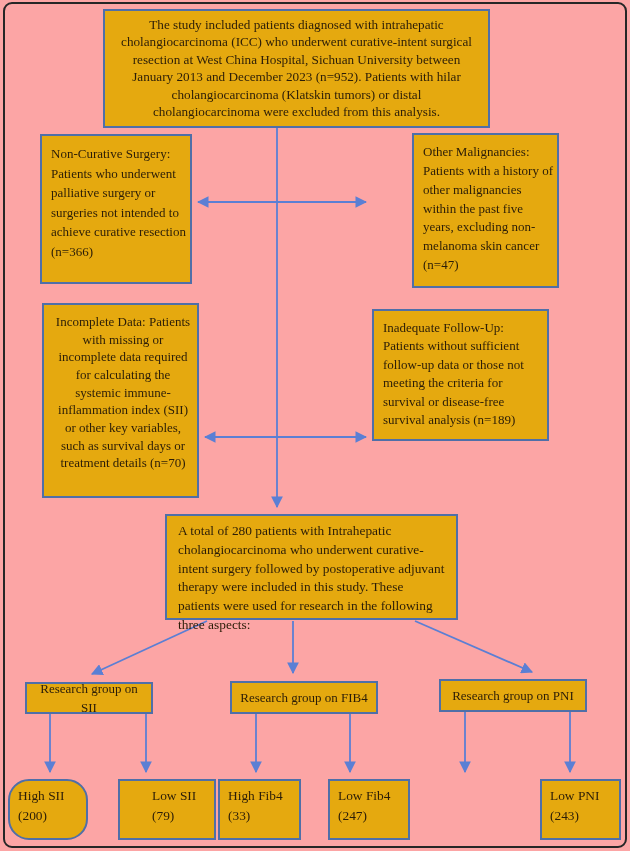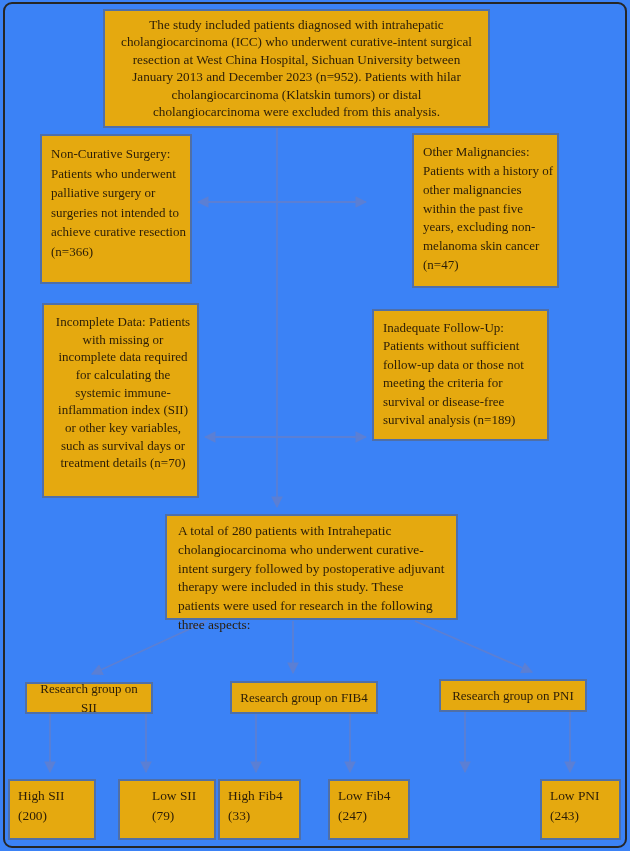--- a/index.html
+++ b/index.html
@@ -4,21 +4,21 @@
 <style>
   :root{
     --box-fill:#e5a90f;
     --box-border:#4f6fa8;
     --arrow:#5b7fd4;
     --frame:#262626;
     --text:#2b1d08;
   }
   html,body{margin:0;padding:0;background:#ffffff;}
   .canvas{
-    position:relative;width:630px;height:851px;background:#3b82f6;
+    position:relative;width:630px;height:851px;background:#fca5a5;
     font-family:"Liberation Serif","DejaVu Serif",serif;color:var(--text);
     overflow:hidden;
   }
   .frame{
     position:absolute;left:3px;top:2px;right:3px;bottom:3px;
     border:2px solid var(--frame);border-radius:9px;pointer-events:none;
   }
   svg.connectors{position:absolute;left:0;top:0;width:630px;height:851px;}
   svg.connectors line{stroke:var(--arrow);stroke-width:1.8;}
   .box{
@@ -43,21 +43,21 @@
     display:flex;align-items:center;justify-content:center;
     text-align:center;font-size:13px;padding:2px 4px;
   }
   .box-group-sii{left:25px;top:682px;width:128px;height:32px;}
   .box-group-fib4{left:230px;top:681px;width:148px;height:33px;}
   .box-group-pni{left:439px;top:679px;width:148px;height:33px;}
   .box-outcome{
     top:779px;height:61px;padding:5px 4px 5px 8px;font-size:13.4px;line-height:1.5;
   }
   .box-outcome span{display:block;}
-  .oc-0{left:8px;width:88px;}
+  .oc-0{left:8px;width:80px;border-radius:21px;}
   .oc-1{left:118px;width:98px;padding-left:32px;}
   .oc-2{left:218px;width:83px;}
   .oc-3{left:328px;width:82px;}
   .oc-4{left:430px;width:82px;}
   .oc-5{left:540px;width:81px;}
 </style>
 </head>
 <body>
 
 <div class="canvas">

